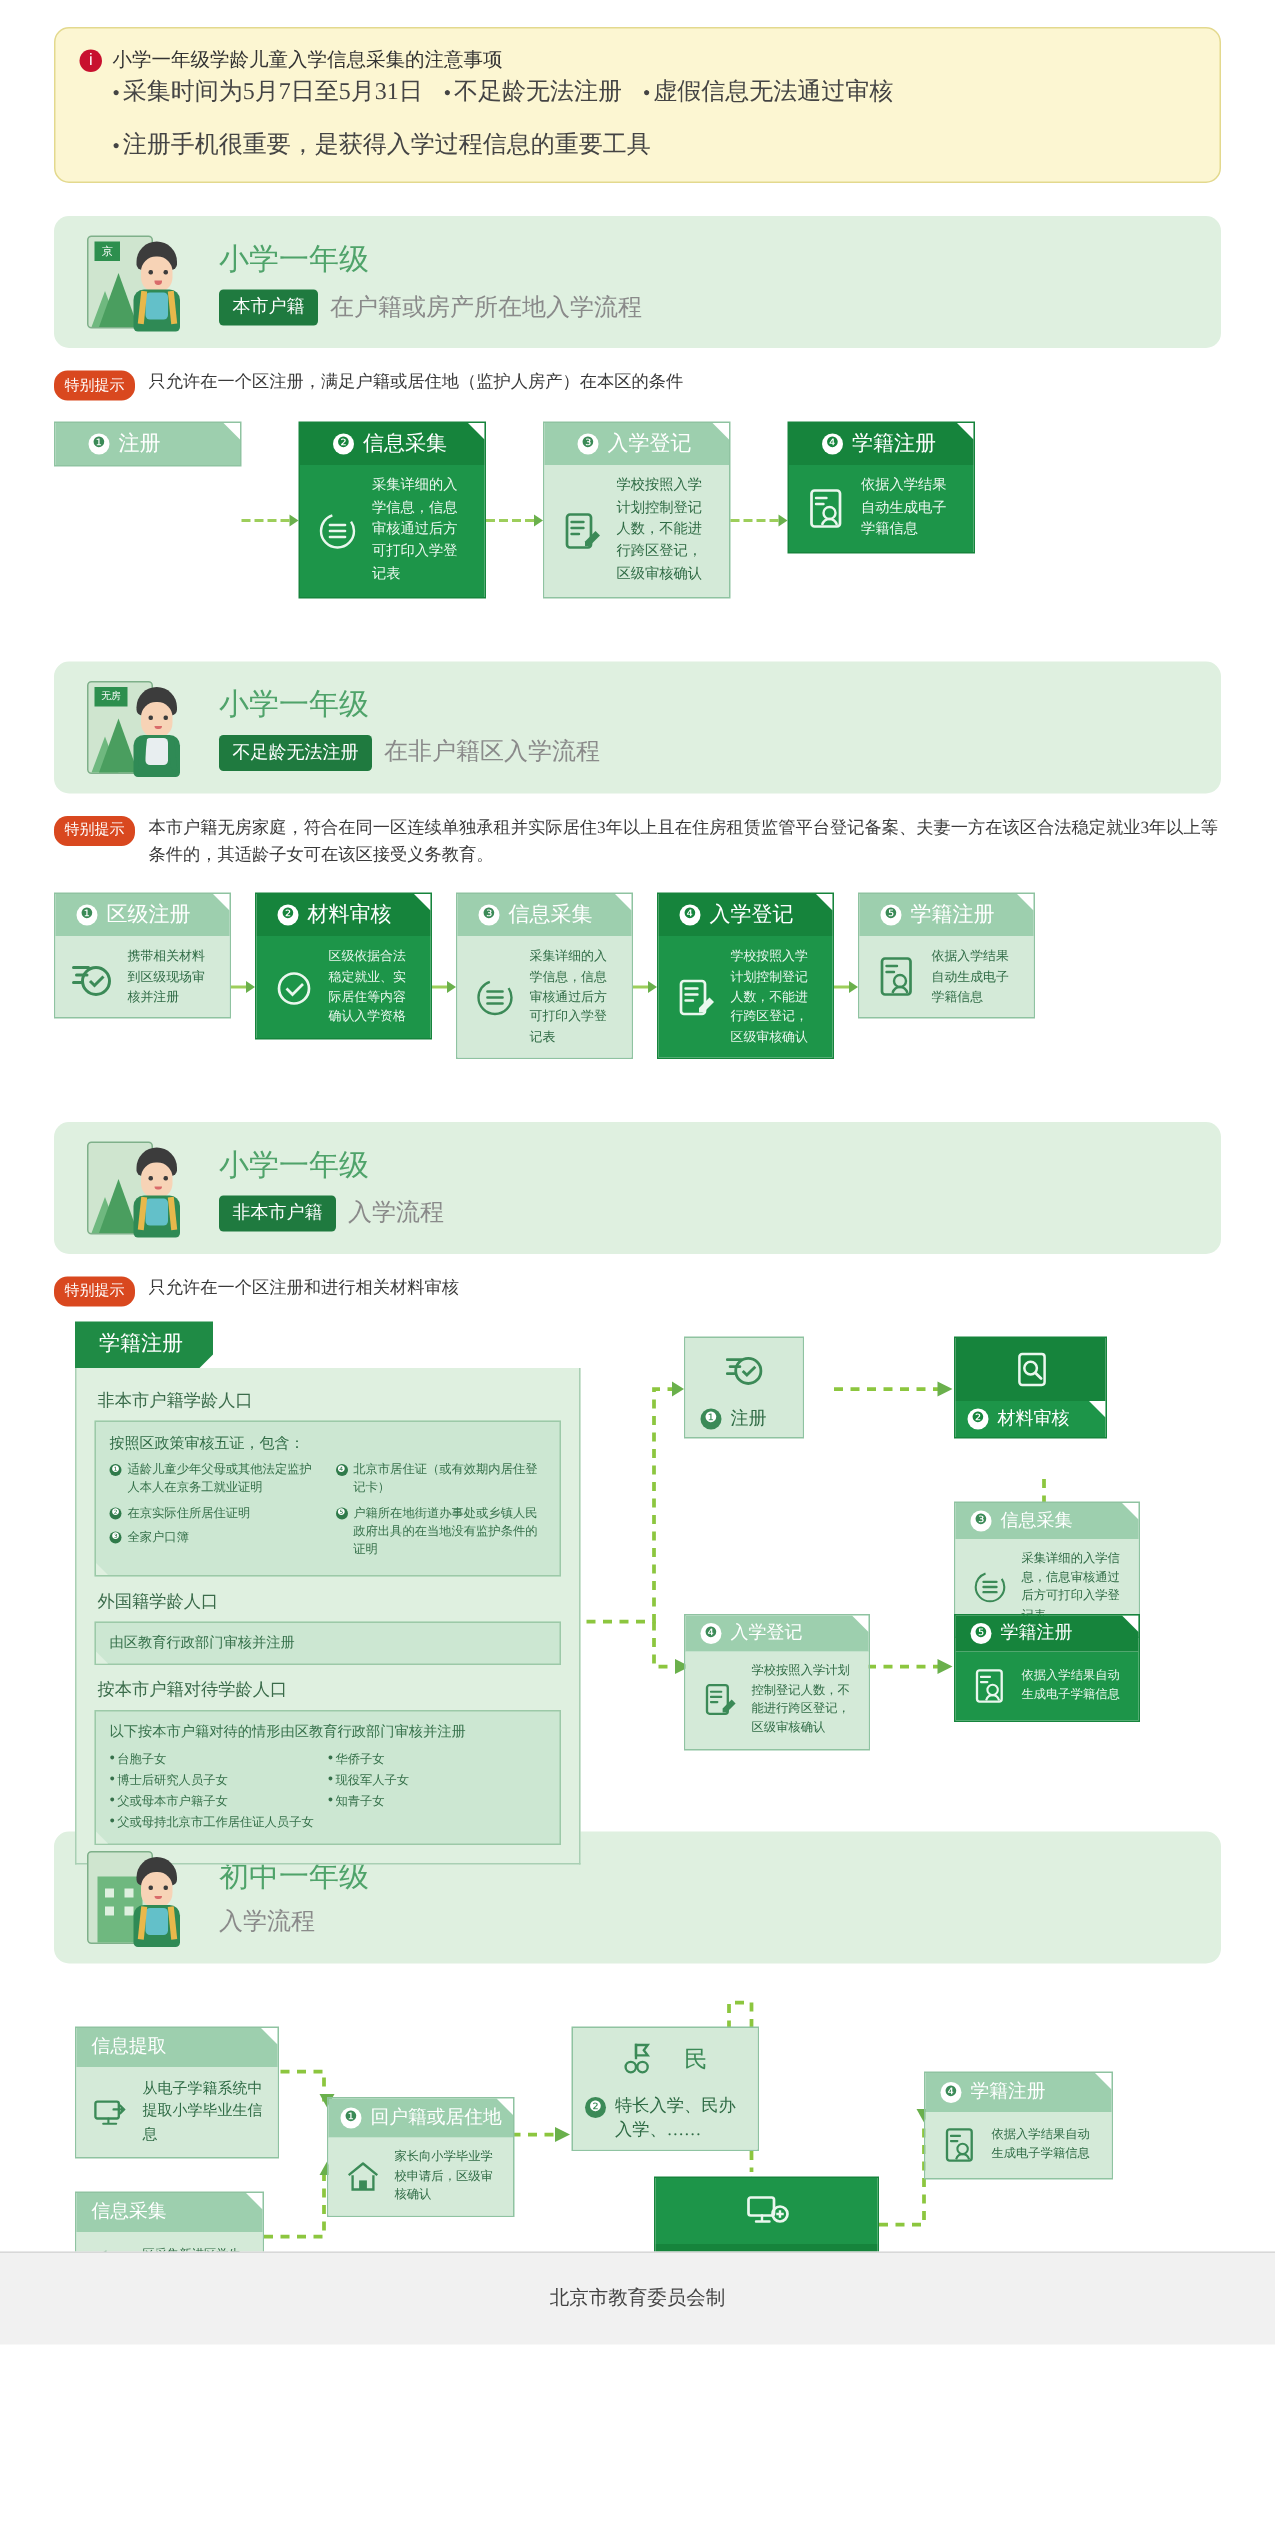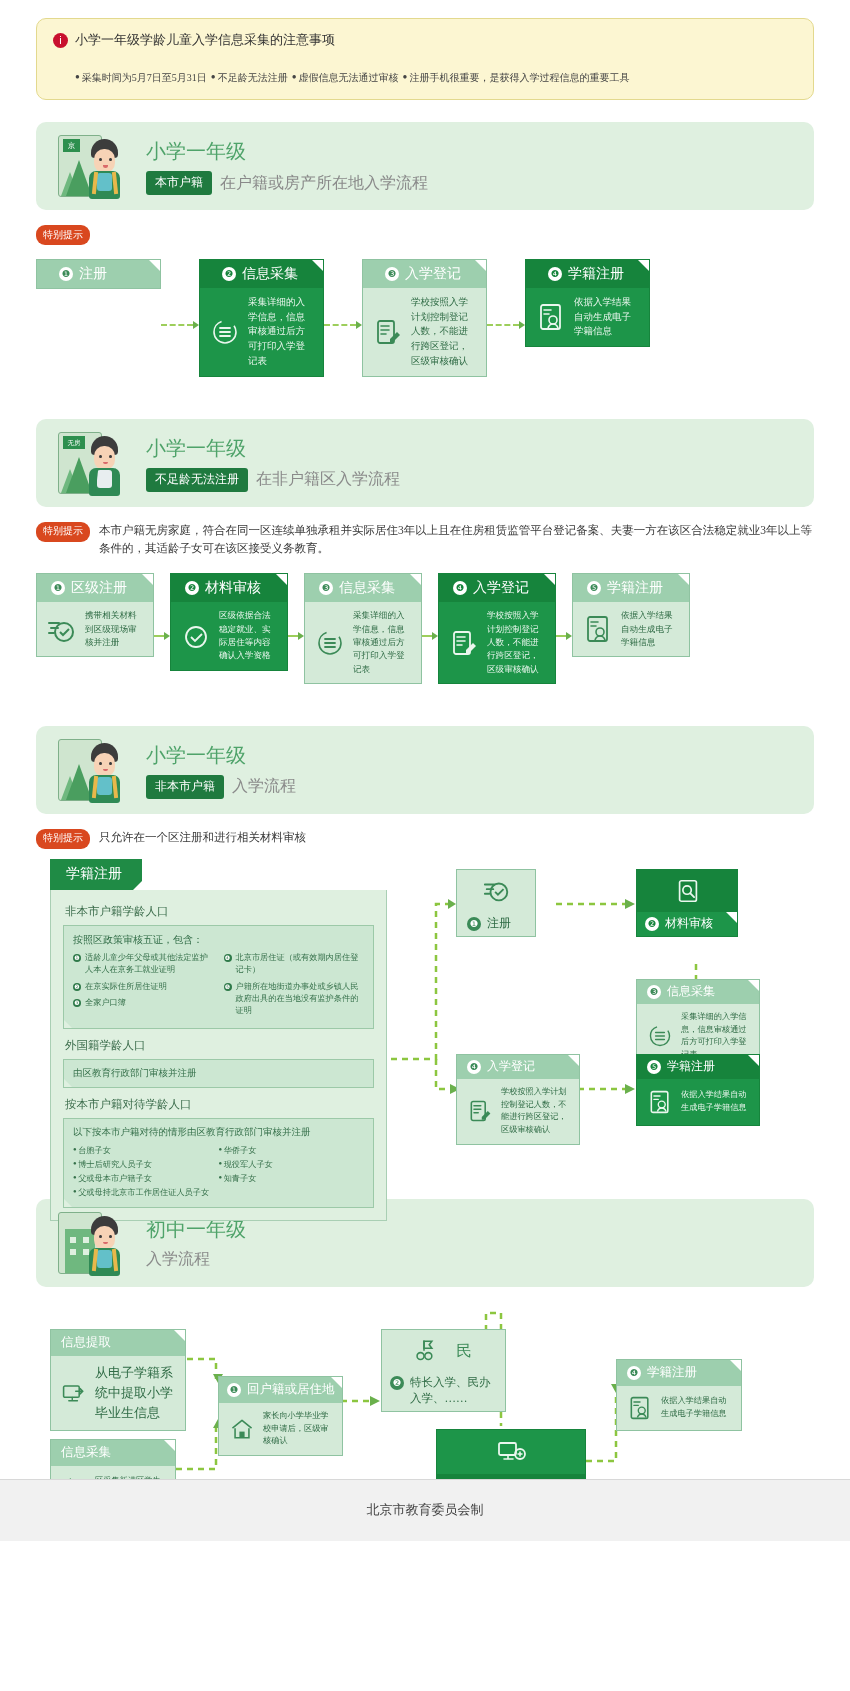--- a/index.html
+++ b/index.html
@@ -49,22 +49,22 @@
     padding: 12px 16px 14px 16px;
   }
   .notice-head { display: flex; align-items: center; gap: 7px; }
   .info-icon {
     width: 15px; height: 15px; border-radius: 50%; background: #c8102e;
     color: #fff; font-size: 11px; line-height: 15px; text-align: center;
     font-family: "Liberation Sans", sans-serif; flex: 0 0 auto;
   }
   .notice-title { font-size: 13px; color: #333; }
   .notice-items {
-    display: flex; gap: 4px; margin-top: 22px; padding-left: 22px;
-    font-size: 10px; color: #444; flex-wrap: wrap;
+    display: flex; gap: 14px; margin-top: 2px; padding-left: 22px;
+    font-size: 16px; color: #444; flex-wrap: wrap;
   }
   .notice-items span::before { content: "● "; font-size: 8px; vertical-align: 2px; }
 
   
   .banner {
     margin: 22px 36px 0 36px; background: #dff0e0; border-radius: 10px;
     height: 88px; display: flex; align-items: center; padding-left: 22px;
   }
   .banner-art { width: 72px; height: 66px; position: relative; flex: 0 0 auto; }
   .card-bg {
@@ -258,20 +258,21 @@
       <div class="banner-h1">小学一年级</div>
       <div class="banner-line2">
         <span class="pill">本市户籍</span>
         <span class="banner-h2">在户籍或房产所在地入学流程</span>
       </div>
     </div>
   </div>
 
   <div class="tip">
     <span class="tip-badge">特别提示</span>
+    <span class="tip-text">只允许在一个区注册，满足户籍或居住地（监护人房产）在本区的条件</span>
   </div>
 
   <div class="flow">
     <div class="fcard v-light" style="width:125px">
       <div class="head">
           <span class="num">❶</span>
           <span>注册</span>
           <span class="notch"></span>
         </div>
     </div>
@@ -714,21 +715,21 @@
           <span class="notch"></span>
         </div>
       <div class="body" style="min-height:44px">
           <span class="ico" style="width:26px;height:26px">
             <svg viewBox="0 0 30 30">
               <rect x="3" y="7" width="18" height="13" rx="1.5" fill="none" stroke="#3b8a57" stroke-width="1.8"></rect>
               <path d="M9 24h10M13 20v4" stroke="#3b8a57" stroke-width="1.6" stroke-linecap="round"></path>
               <path d="M17 13h8m-3-3l3 3-3 3" fill="none" stroke="#3b8a57" stroke-width="1.8" stroke-linecap="round"></path>
             </svg>
           </span>
-          <span class="desc" style="font-size:13px">从电子学籍系统中提取小学毕业生信息</span>
+          <span class="desc" style="font-size:10px">从电子学籍系统中提取小学毕业生信息</span>
         </div>
     </div>
 
     <div class="abs fcard v-light" style="left:14px;top:138px;width:126px">
       <div class="head" style="height:26px;font-size:12.5px;padding-left:10px">
           <span>信息采集</span>
           <span class="notch"></span>
         </div>
       <div class="body" style="min-height:44px">
           <span class="ico" style="width:26px;height:26px">

